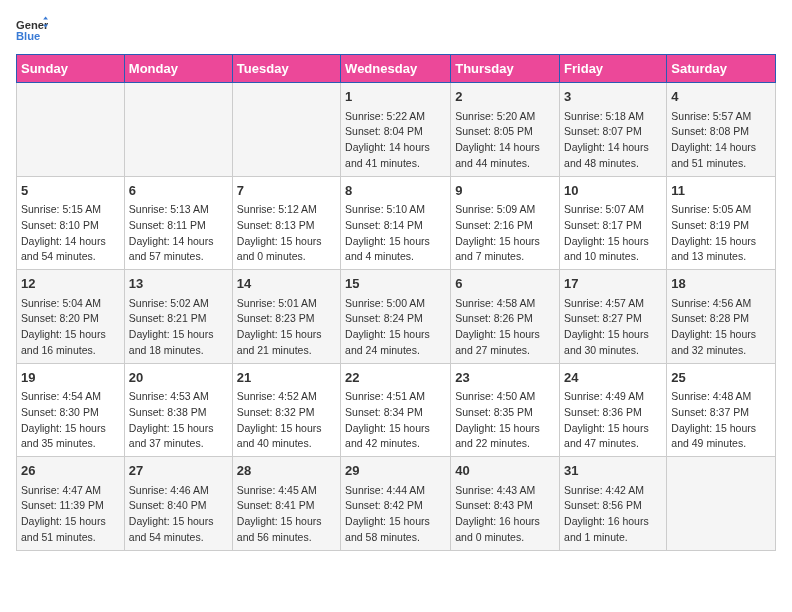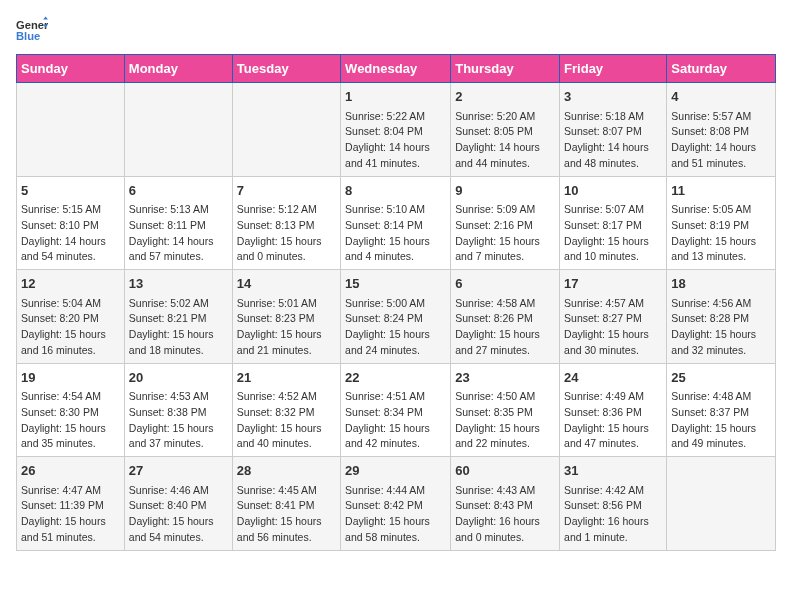--- a/index.html
+++ b/index.html
@@ -292,21 +292,21 @@
           <div class="day-info">Sunset: 8:41 PM</div>
           <div class="day-info">Daylight: 15 hours and 56 minutes.</div>
         </td>
         <td>
           <div class="day-num">29</div>
           <div class="day-info">Sunrise: 4:44 AM</div>
           <div class="day-info">Sunset: 8:42 PM</div>
           <div class="day-info">Daylight: 15 hours and 58 minutes.</div>
         </td>
         <td>
-          <div class="day-num">60</div>
+          <div class="day-num">40</div>
           <div class="day-info">Sunrise: 4:43 AM</div>
           <div class="day-info">Sunset: 8:43 PM</div>
           <div class="day-info">Daylight: 16 hours and 0 minutes.</div>
         </td>
         <td>
           <div class="day-num">31</div>
           <div class="day-info">Sunrise: 4:42 AM</div>
           <div class="day-info">Sunset: 8:56 PM</div>
           <div class="day-info">Daylight: 16 hours and 1 minute.</div>
         </td>

